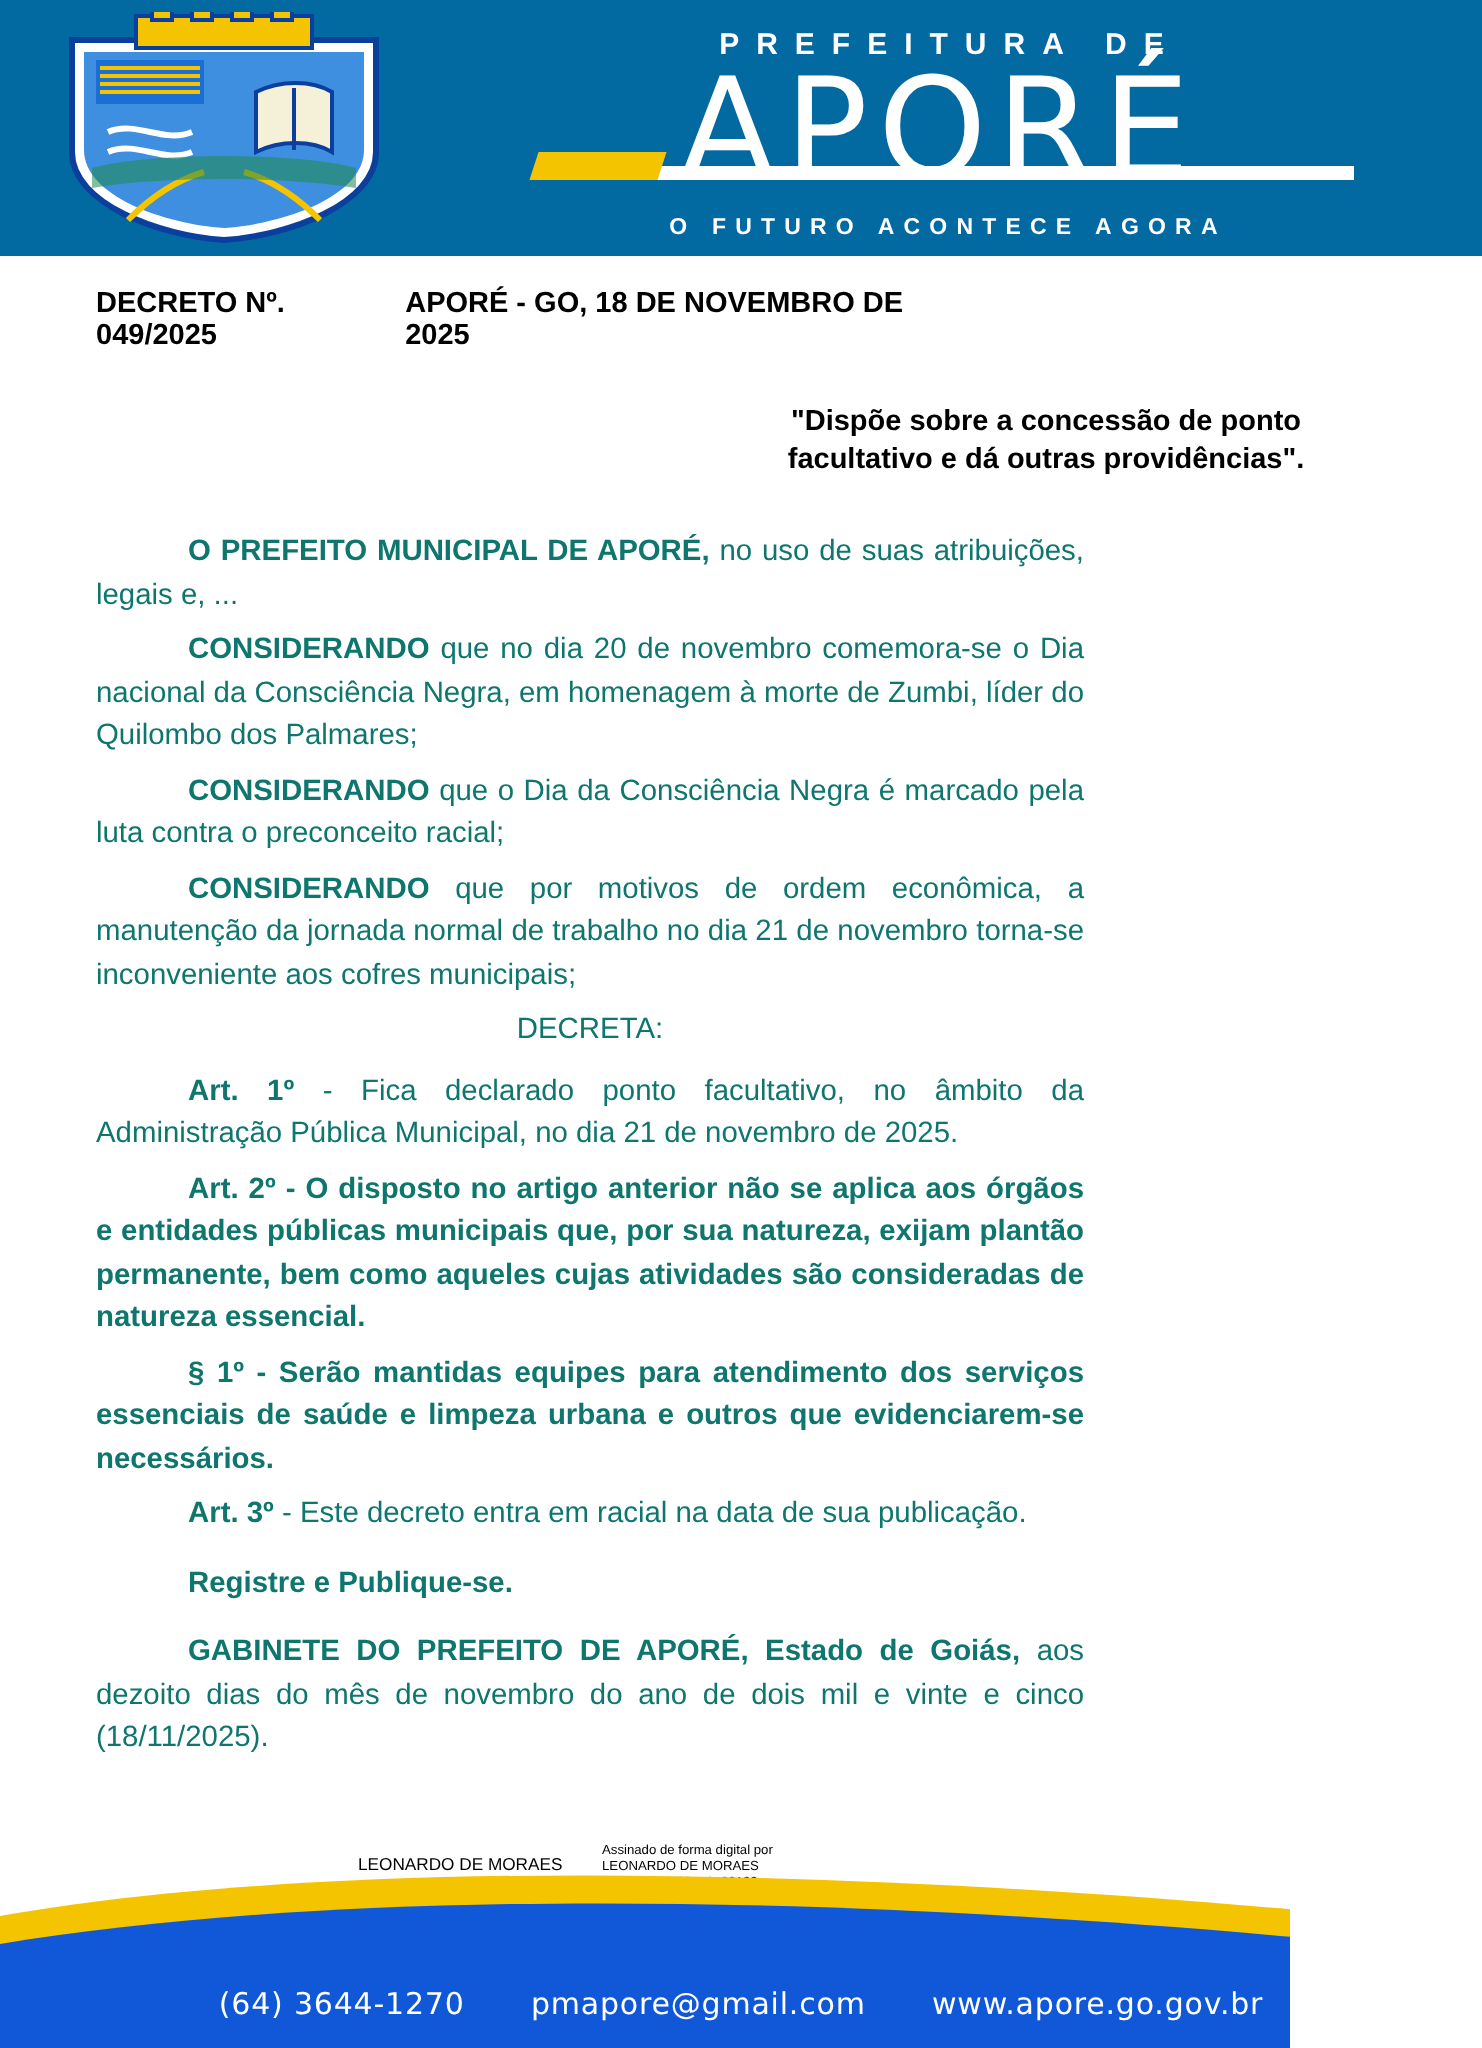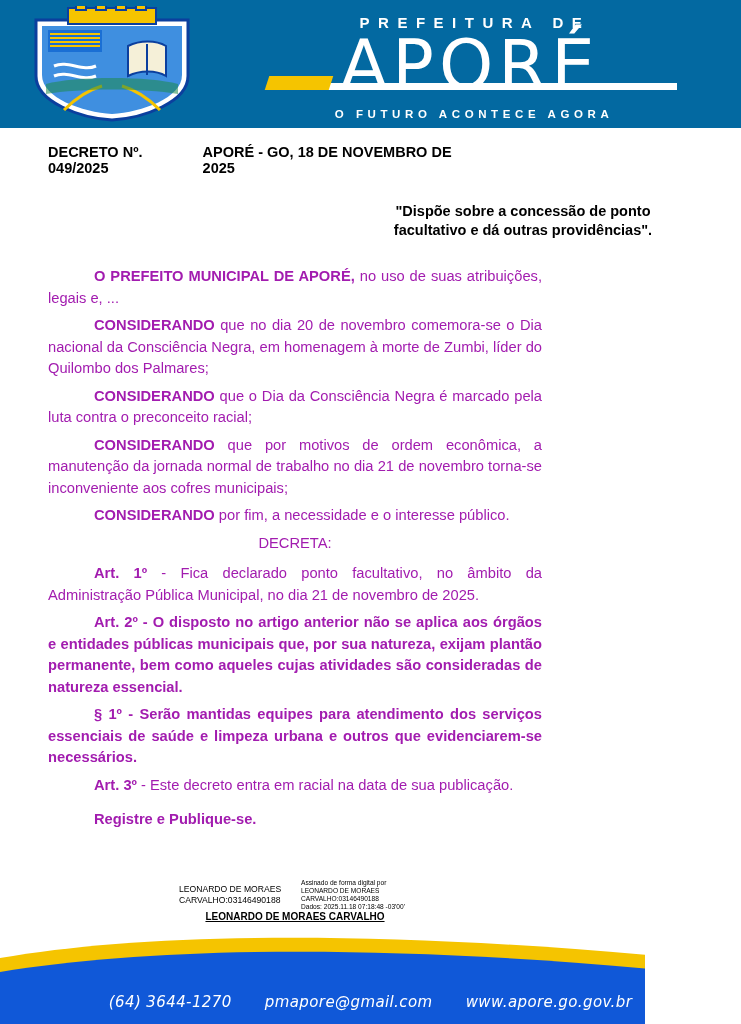--- a/index.html
+++ b/index.html
@@ -119,21 +119,21 @@
     font-size: 14.5px;
     font-weight: bold;
     line-height: 19px;
     color: #000;
   }
 
   .body-text {
     margin-top: 26px;
     font-size: 14.7px;
     line-height: 21.5px;
-    color: #a21caf;
+    color: #0f766e;
     text-align: justify;
   }
   .p {
     text-indent: 46px;
     margin: 0 0 0 0;
     padding-bottom: 3px;
   }
   .p + .p { padding-top: 3px; }
   .p b { font-weight: bold; }
   .p.bold { font-weight: bold; }
@@ -186,21 +186,20 @@
     margin-top: 19px;
   }
 
   
   .footer {
     position: absolute;
     left: 0; bottom: 0;
     width: 645px;
     height: 100px;
     overflow: hidden;
-    font-style: italic;
   }
   .footer svg { position: absolute; left: 0; top: 0; }
   .footer-text {
     position: absolute;
     left: 0; bottom: 10px;
     width: 741px;
     text-align: center;
     color: #ffffff;
     font-family: "DejaVu Sans", sans-serif;
   }
@@ -289,23 +288,20 @@
     </p>
 
     <p class="p">
       <b>CONSIDERANDO</b><span> que o Dia da Consciência Negra é marcado pela luta contra o preconceito racial;</span>
     </p>
 
     <p class="p">
       <b>CONSIDERANDO</b><span> que por motivos de ordem econômica, a manutenção da jornada normal de trabalho no dia 21 de novembro torna-se inconveniente aos cofres municipais;</span>
     </p>
 
-    <p class="p">
-      <b>CONSIDERANDO</b><span> por fim, a necessidade e o interesse público.</span>
-    </p>
 
     <p class="p center">DECRETA:</p>
 
     <p class="p">
       <b>Art. 1º</b><span> - Fica declarado ponto facultativo, no âmbito da Administração Pública Municipal, no dia 21 de novembro de 2025.</span>
     </p>
 
     <p class="p bold">
       <b>Art. 2º</b><span> - O disposto no artigo anterior não se aplica aos órgãos e entidades públicas municipais que, por sua natureza, exijam plantão permanente, bem como aqueles cujas atividades são consideradas de natureza essencial.</span>
     </p>
@@ -313,20 +309,23 @@
     <p class="p bold">
       <b>§ 1º</b><span> - Serão mantidas equipes para atendimento dos serviços essenciais de saúde e limpeza urbana e outros que evidenciarem-se necessários.</span>
     </p>
 
     <p class="p">
       <b>Art. 3º</b><span> - Este decreto entra em racial na data de sua publicação.</span>
     </p>
 
     <p class="p noindent-bold" style="padding-top:10px;padding-bottom:10px;">Registre e Publique-se.</p>
 
+    <p class="p">
+      <b>GABINETE DO PREFEITO DE APORÉ, Estado de Goiás,</b><span> aos dezoito dias do mês de novembro do ano de dois mil e vinte e cinco (18/11/2025).</span>
+    </p>
   </div>
 
   <div class="sig-block">
     <div class="sig-stamp">
       <div class="col1">LEONARDO DE MORAES CARVALHO:03146490188</div>
       <div class="col2" style="white-space:pre-line;">Assinado de forma digital por LEONARDO DE MORAES CARVALHO:03146490188
 Dados: 2025.11.18 07:18:48 -03'00'</div>
     </div>
     <div class="sig-name">LEONARDO DE MORAES CARVALHO</div>
     <div class="sig-role">Prefeito Municipal</div>

